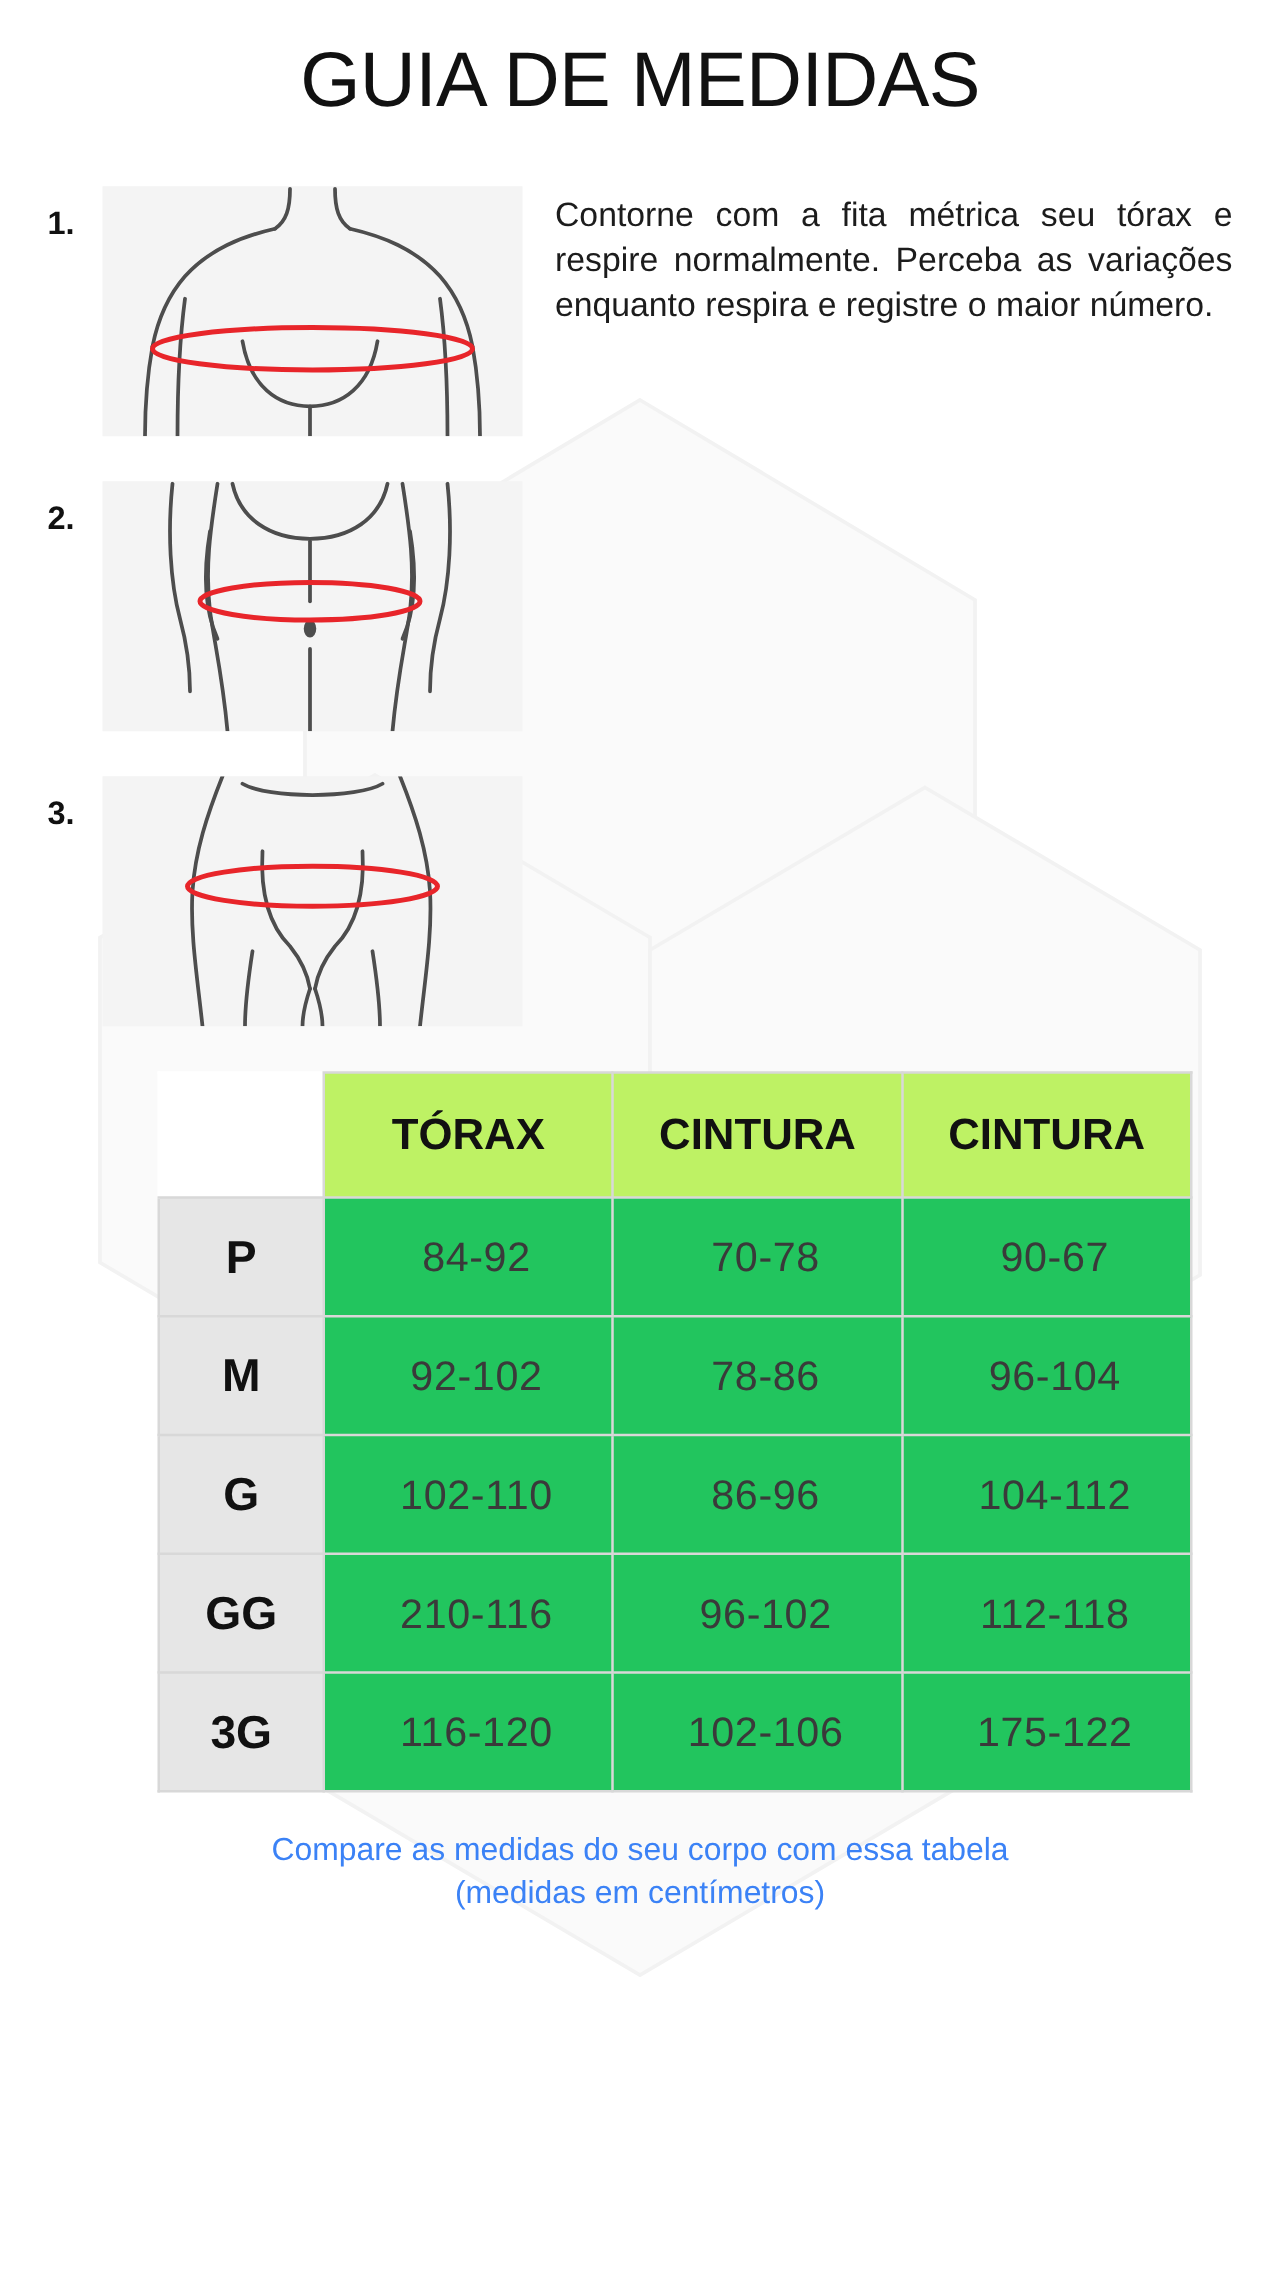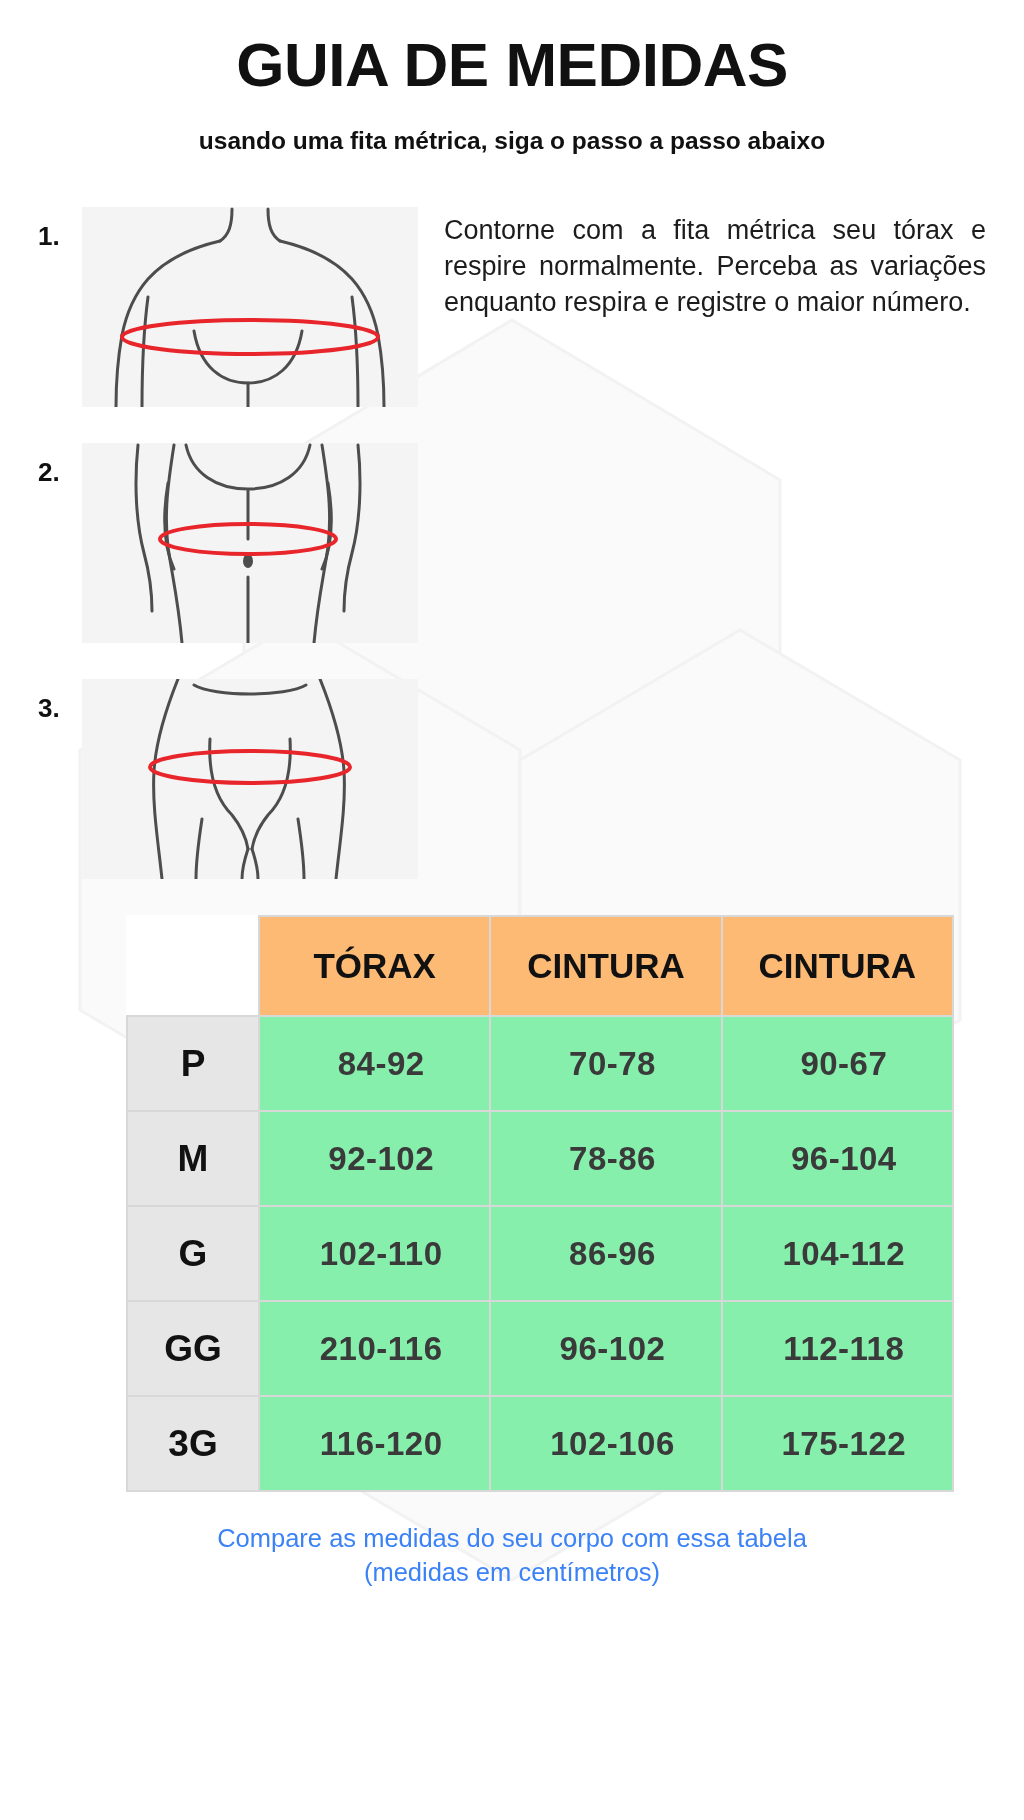--- a/index.html
+++ b/index.html
@@ -33,21 +33,21 @@
     z-index: 1;
     width: 1024px;
     box-sizing: border-box;
     padding: 0 38px;
   }
 
   
   .title {
     text-align: center;
     font-size: 62px;
-    font-weight: 700;
+    font-weight: 400;
     letter-spacing: -0.5px;
     margin: 32px 0 0 0;
     line-height: 1.05;
     color: #111111;
   }
   .subtitle {
     text-align: center;
     font-size: 24.5px;
     font-weight: 700;
     margin: 30px 0 0 0;
@@ -97,44 +97,44 @@
     width: 828px;
     margin-left: 88px;
     table-layout: fixed;
   }
   .size-table th, .size-table td {
     border: 2px solid #d8d8d8;
     text-align: center;
     font-family: "Liberation Sans", sans-serif;
   }
   .size-table thead th {
-    background: #fdba74;
+    background: #bef264;
     font-size: 35px;
     font-weight: 700;
     height: 96px;
     color: #111;
   }
   .size-table thead th.corner {
     background: #ffffff;
     border-left-color: #ffffff;
     border-top-color: #ffffff;
     width: 128px;
   }
   .size-table tbody th {
     background: #e6e6e6;
     font-size: 37px;
     font-weight: 700;
     height: 91px;
     color: #111;
     width: 128px;
   }
   .size-table tbody td {
-    background: #86efac;
+    background: #22c55e;
     font-size: 33px;
-    font-weight: 700;
+    font-weight: 400;
     color: #3a3a3a;
     letter-spacing: 0.5px;
     padding-left: 14px;
   }
 
   
   .footer {
     margin-top: 30px;
     text-align: center;
     font-size: 25.5px;
@@ -153,21 +153,20 @@
       <polygon points="512,700 800,870 800,1210 512,1380 224,1210 224,870"></polygon>
       <polygon points="300,420 520,550 520,810 300,940 80,810 80,550"></polygon>
       <polygon points="740,430 960,560 960,820 740,950 520,820 520,560"></polygon>
     </g>
   </svg>
 </div>
 
 <div class="page">
 
   <h1 class="title">GUIA DE MEDIDAS</h1>
-  <p class="subtitle">usando uma fita métrica, siga o passo a passo abaixo</p>
 
   <div class="steps">
 
     <div class="step">
       <div class="step-num">1.</div>
       <div class="step-figure">
         <svg width="336" height="200" viewBox="0 0 336 200" xmlns="http://www.w3.org/2000/svg">
           <g fill="none" stroke="#4d4d4d" stroke-width="3" stroke-linecap="round" stroke-linejoin="round">
 
             <path d="M150 2 C150 18 147 28 138 34"></path>

